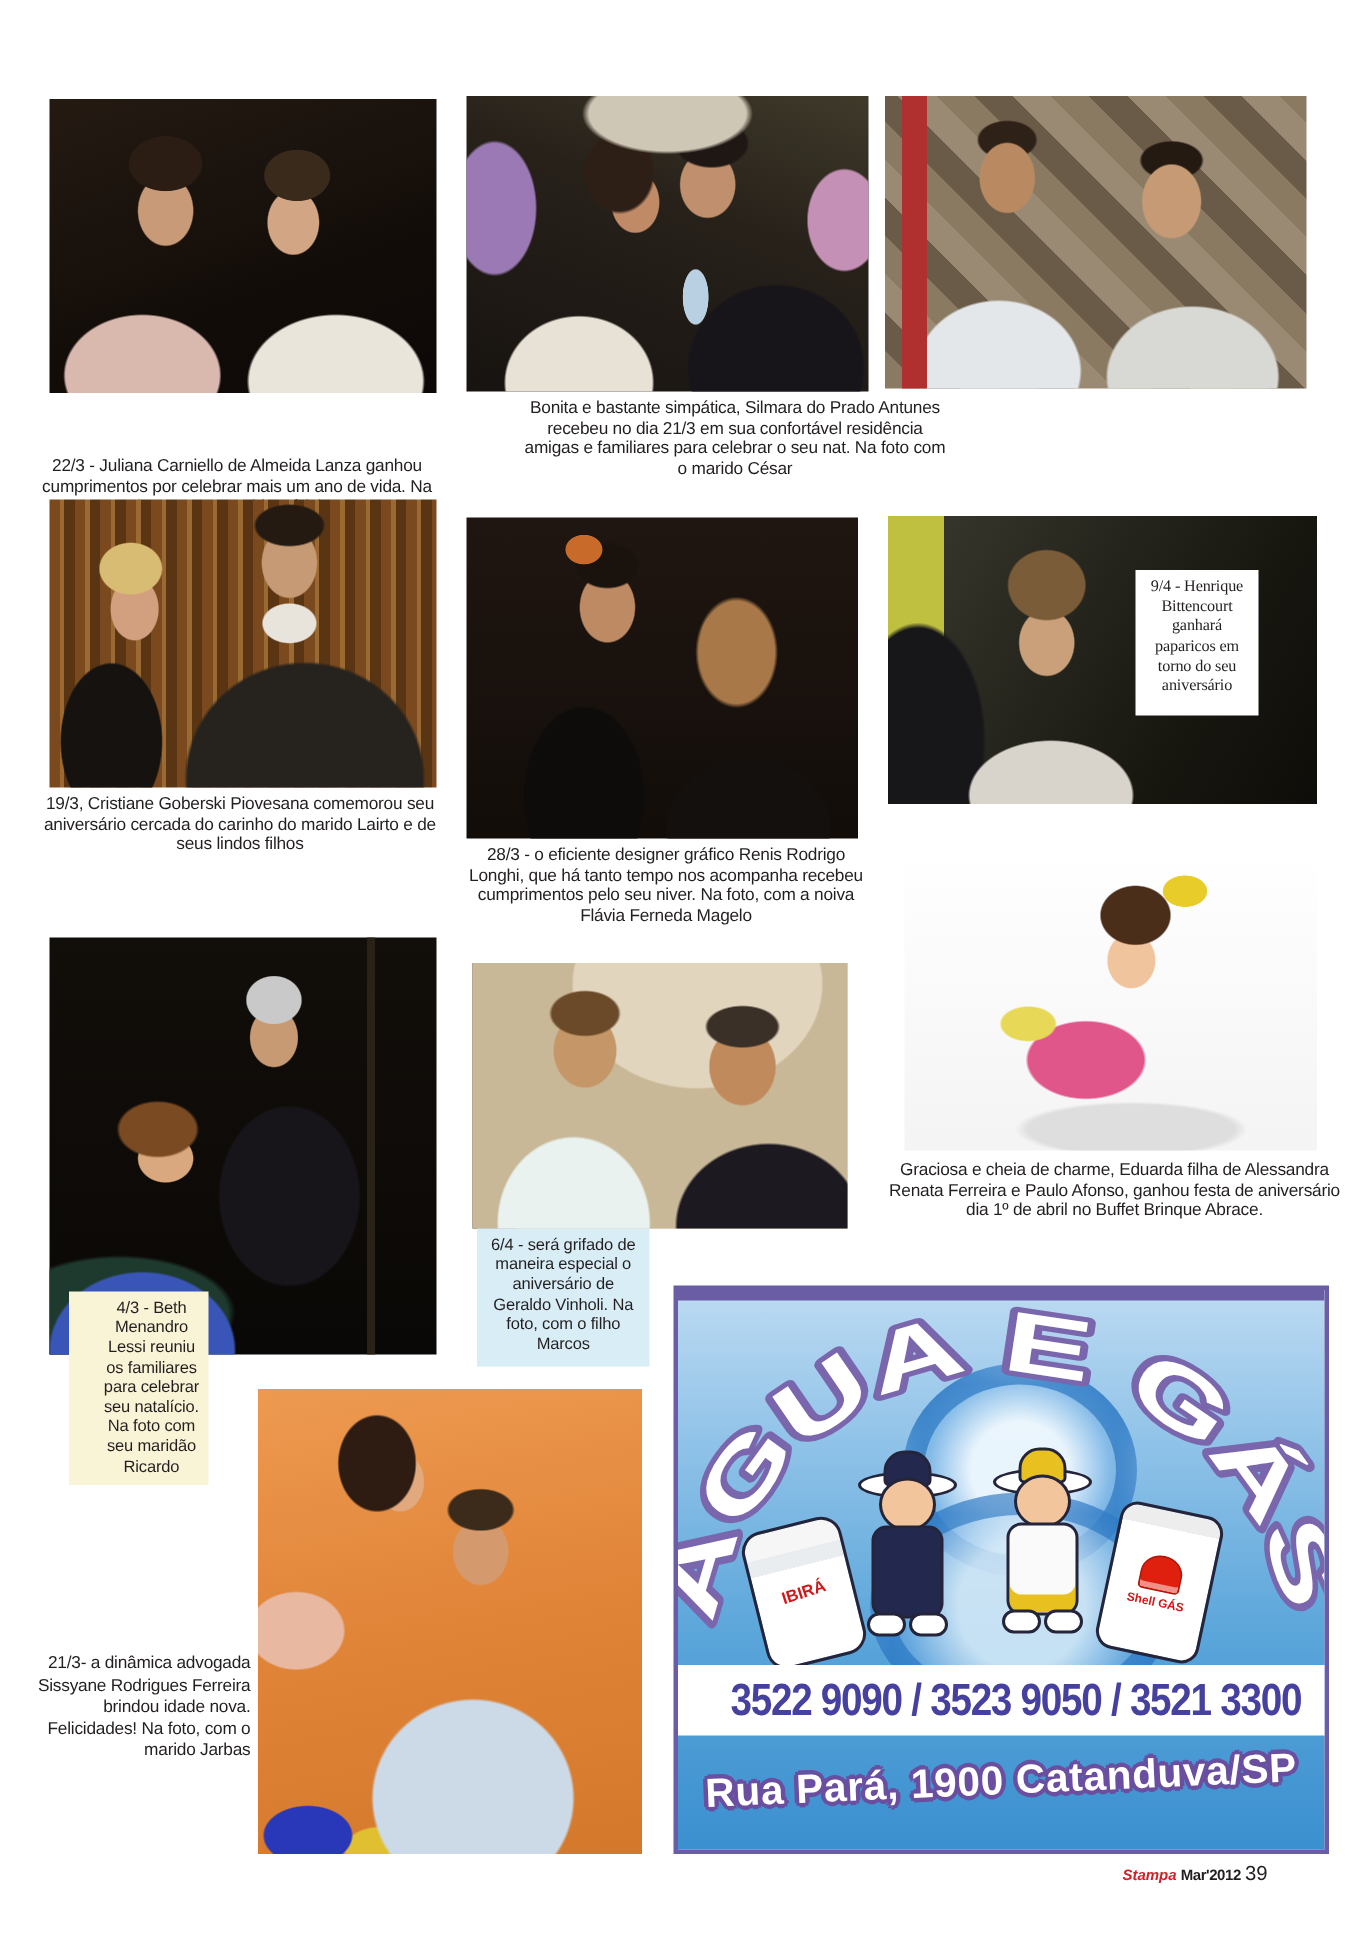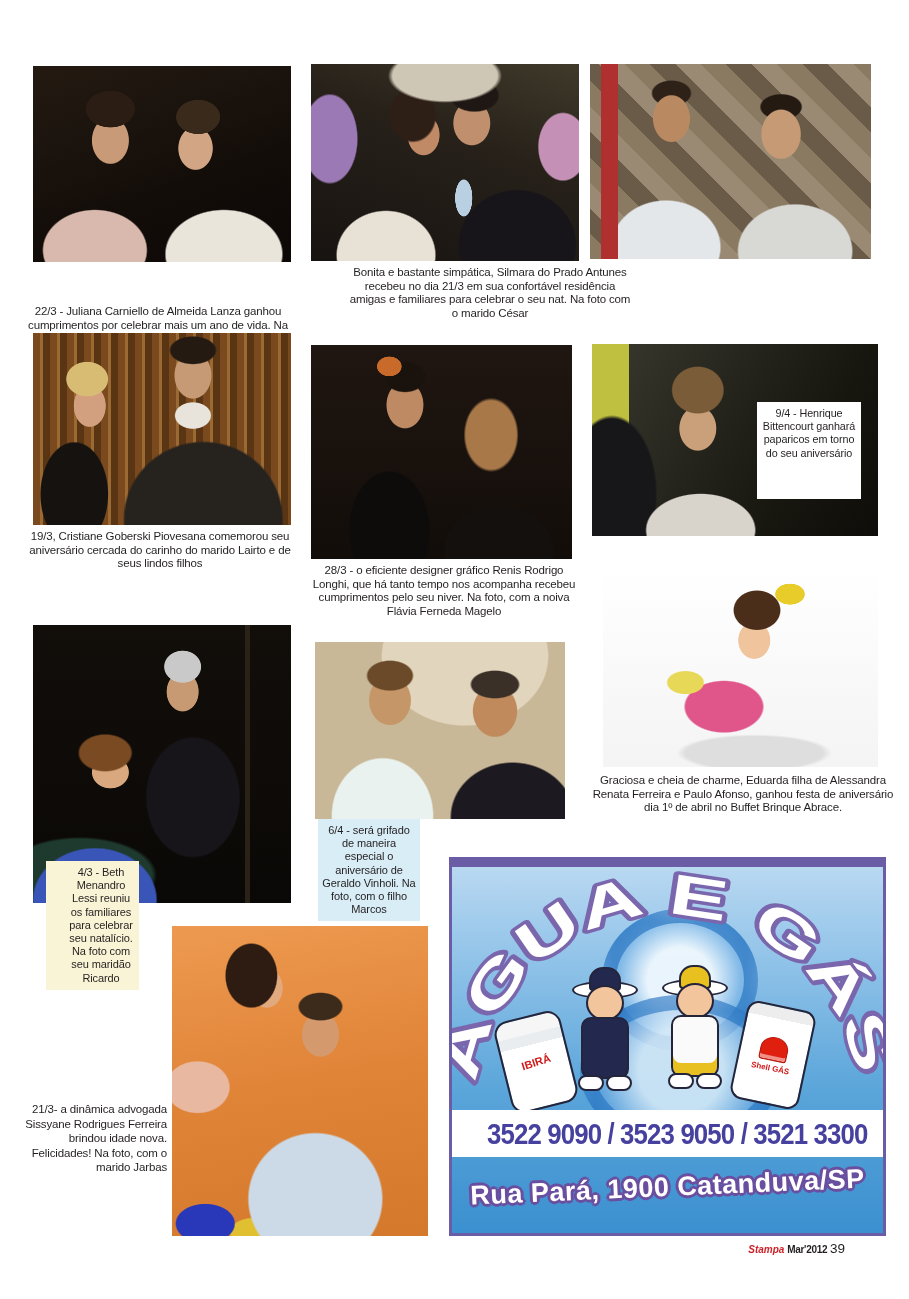--- a/index.html
+++ b/index.html
@@ -107,23 +107,23 @@
     radial-gradient(ellipse 48px 32px at 13% 96%,#2838b8 0 60%,transparent 63%),
     radial-gradient(ellipse 42px 26px at 32% 99%,#e0c030 0 55%,transparent 60%),
     linear-gradient(170deg,#ed9a50 0%,#e08438 50%,#d4782c 100%);}
 
   
   #cap1{left:20px;top:266px;width:276px;margin-top:39px;}
   #cap2{left:303px;top:266px;width:284px;margin-left:45px;}
   #cap3{left:583px;top:263px;width:306px;}
   #cap4{left:24px;top:530px;width:272px;}
   #cap5{left:305px;top:564px;width:278px;}
-  #cap6{left:757px;top:402px;width:104px;min-height:97px;font-size:10.8px;}
+  #cap6{left:757px;top:380px;width:82px;min-height:97px;font-size:10.8px;font-family:Liberation Serif, serif;}
   #cap7{left:46px;top:861px;width:93px;min-height:114px;}
-  #cap8{left:318px;top:819px;width:102px;min-height:92px;}
+  #cap8{left:318px;top:819px;width:115px;min-height:92px;}
   #cap9{left:592px;top:774px;width:302px;}
   #cap10{left:20px;top:1102px;width:147px;line-height:14.6px;}
 
   
   .ad{position:absolute;left:449px;top:857px;width:437px;height:379px;box-sizing:border-box;
       border:3px solid #6a5ca5;overflow:hidden;
       background:linear-gradient(180deg,#bcdaf2 0%,#8fc2e8 28%,#5aa5da 62%,#3b90cf 100%);}
   .ad-topbar{position:absolute;left:0;top:0;width:100%;height:7px;background:#6a5ca5;}
   .ad-art{position:absolute;left:0;top:7px;width:431px;height:243px;}
   .splash{position:absolute;border-radius:50%;}

